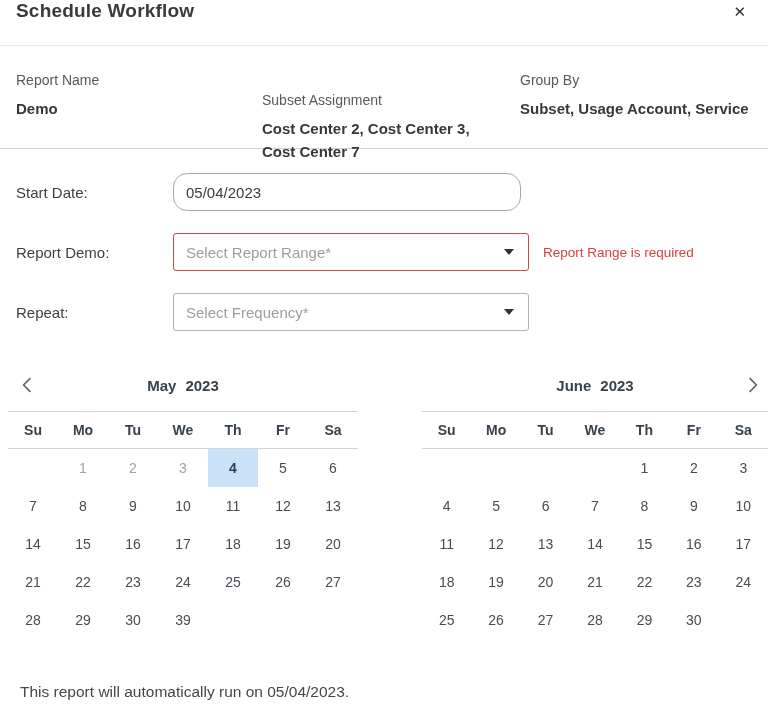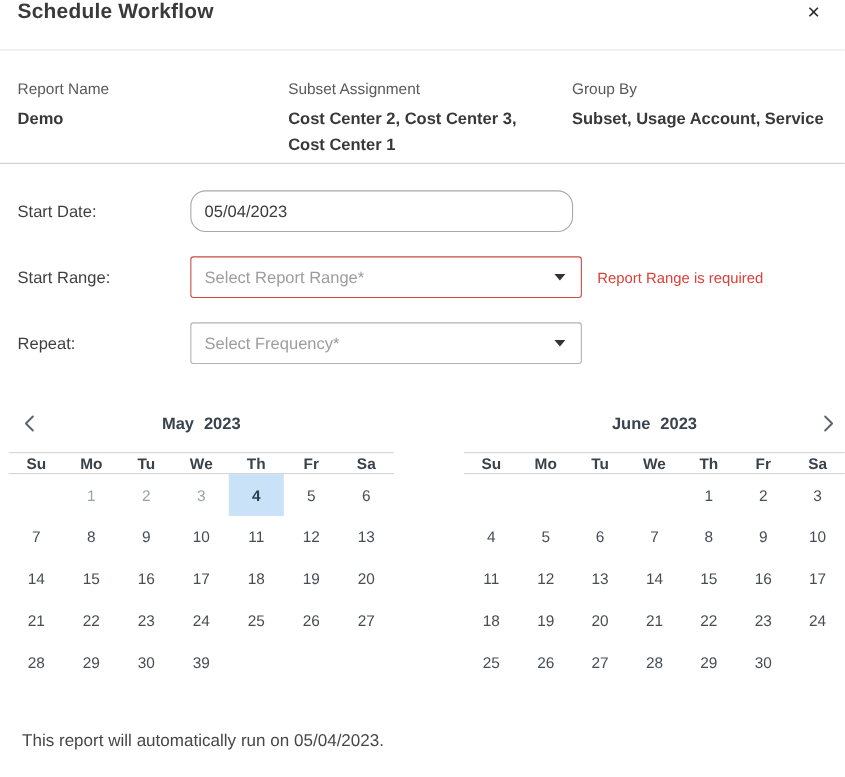--- a/index.html
+++ b/index.html
@@ -18,21 +18,21 @@
   }
   .dialog-title{ font-size:19px; font-weight:700; color:#3a3a3a; letter-spacing:.2px; }
   .close-btn{ font-size:15px; color:#2e2e2e; cursor:pointer; padding:4px 6px; line-height:1; }
 
   
   .summary{
     display:flex; padding:26px 16px 0; height:103px;
     border-bottom:1px solid #cfcfcf;
   }
   .sum-col1{ width:246px; }
-  .sum-col2{ width:258px; }
+  .sum-col2{ width:258px;margin-top:20px; }
   .sum-col3{ flex:1; white-space:nowrap; }
   .sum-label{ display:block; font-size:14px; color:#595959; margin-bottom:9px; }
   .sum-value{ font-size:15px; font-weight:700; color:#383838; line-height:23px; }
   .sum-col2 .sum-value{ display:block; max-width:235px; }
 
   
   .form-section{ padding:24px 16px 0; }
   .form-row{ display:flex; align-items:center; margin-bottom:22px; }
   .form-label{ width:157px; flex-shrink:0; font-size:15px; color:#3f3f3f; }
   .text-input{
@@ -58,21 +58,21 @@
   .calendars{ display:flex; margin-top:28px; padding-left:8px;gap:20px; }
   .calendar{ width:352px; }
   .calendar + .calendar{ margin-left:44px; width:348px; }
   .cal-header{ position:relative; height:52px; display:flex; align-items:center; justify-content:center; }
   .cal-title{ display:flex; gap:9px; font-size:15px; font-weight:700; color:#3a434d; }
   .chev{ position:absolute; top:50%; transform:translateY(-50%); cursor:pointer; display:flex; }
   .chev.left{ left:10px; }
   .chev.right{ right:6px; }
   .day-row{
     display:grid; grid-template-columns:repeat(7,1fr); align-items:center;
-    height:20px; border-top:1px solid #d4d4d4; border-bottom:1px solid #d4d4d4;
+    height:38px; border-top:1px solid #d4d4d4; border-bottom:1px solid #d4d4d4;
   }
   .day-name{ text-align:center; font-size:14px; font-weight:700; color:#39424b; }
   .date-grid{ display:grid; grid-template-columns:repeat(7,1fr); grid-auto-rows:38px; }
   .cal-cell{
     display:flex; align-items:center; justify-content:center;
     font-size:14px; color:#474d54; cursor:pointer;
   }
   .cal-cell.empty{ cursor:default; }
   .cal-cell.muted{ color:#9ca1a8; }
   .cal-cell.selected{ background:var(--selected-bg,#c9e2f7); font-weight:700; color:#2d3e50; }
@@ -88,36 +88,36 @@
   <div class="close-btn">✕</div>
 </div>
 
 <div class="summary">
   <div class="sum-col1">
     <span class="sum-label">Report Name</span>
     <span class="sum-value">Demo</span>
   </div>
   <div class="sum-col2">
     <span class="sum-label">Subset Assignment</span>
-    <span class="sum-value">Cost Center 2, Cost Center 3, Cost Center 1</span>
+    <span class="sum-value">Cost Center 2, Cost Center 3, Cost Center 7</span>
   </div>
   <div class="sum-col3">
     <span class="sum-label">Group By</span>
     <span class="sum-value">Subset, Usage Account, Service</span>
   </div>
 </div>
 
 <div class="form-section">
   <div class="form-row">
     <span class="form-label">Start Date:</span>
     <input class="text-input" type="text" value="05/04/2023" style="">
   </div>
 
   <div class="form-row">
-    <span class="form-label">Start Range:</span>
+    <span class="form-label">Report Demo:</span>
     <div class="select-box error-border">
       <span class="placeholder">Select Report Range*</span>
       <span class="caret"></span>
     </div>
     <span class="error-text">Report Range is required</span>
   </div>
 
   <div class="form-row">
     <span class="form-label">Repeat:</span>
     <div class="select-box">

